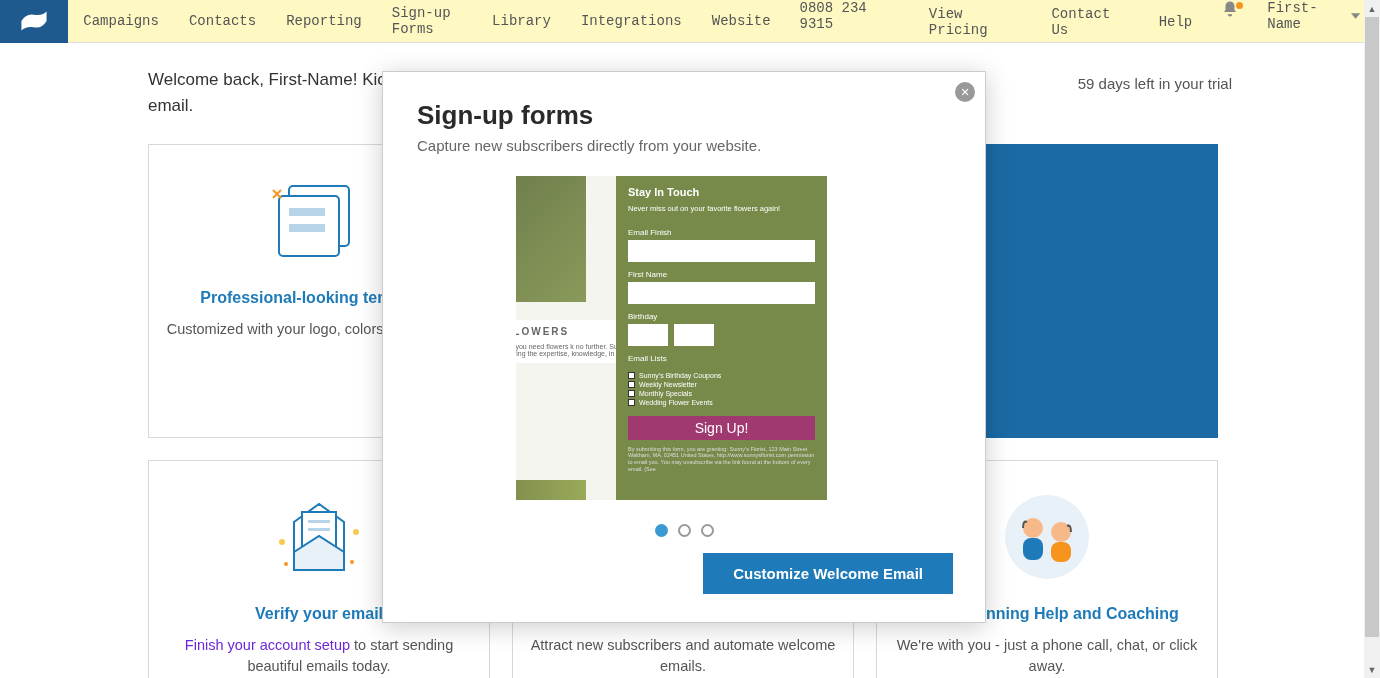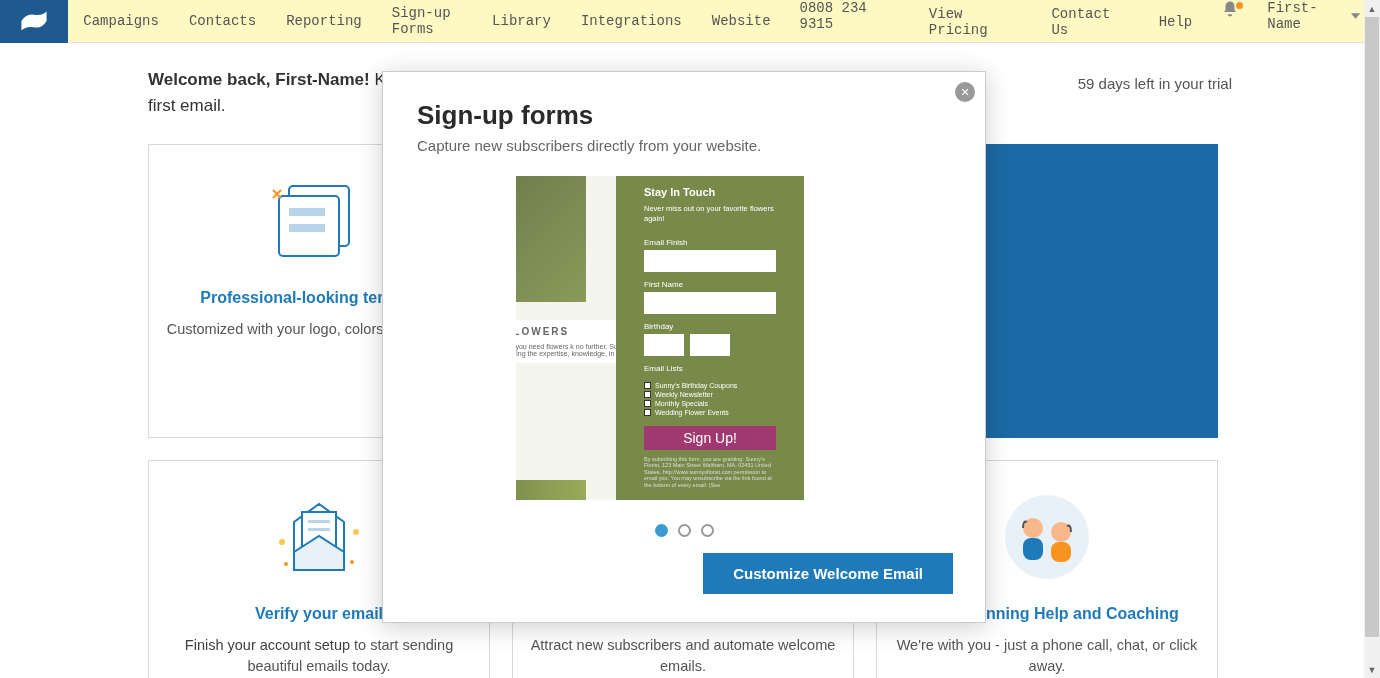--- a/index.html
+++ b/index.html
@@ -18,31 +18,31 @@
     .bell-box svg { width: 18px; height: 18px; }
     .bell-dot { position: absolute; bottom: 14px; right: 10px; width: 7px; height: 7px; background: #f7941e; border-radius: 50%; }
     .user-menu { padding: 0 20px 0 14px; display: flex; align-items: center; gap: 7px; color: #555; font-size: 14px; }
     .user-menu svg { width: 10px; height: 6px; }
     
     
     .main { padding: 24px 148px 0; }
     .welcome-row { display: flex; justify-content: space-between; align-items: flex-start; margin-bottom: 26px; }
     .welcome-text { max-width: 700px; }
     .welcome-text .headline { font-size: 17px; color: #333; line-height: 1.5; }
-    .welcome-text .headline strong { font-weight: 700; }
+    .welcome-text .headline strong { font-weight: 400; }
     .trial { font-size: 15px; color: #555; margin-top: 8px; }
     
     
     .cards { display: flex; gap: 22px; flex-wrap: wrap; }
     .card { width: 342px; height: 294px; border: 1px solid #d8d8d8; background: #fff; display: flex; flex-direction: column; align-items: center; padding: 20px 16px; text-align: center; }
     .card-wide { width: 706px; height: 294px; background: #1b6aa5; display: flex; flex-direction: column; align-items: center; justify-content: center; color: #fff; }
     .card-illustration { height: 100px; display: flex; align-items: center; justify-content: center; margin-bottom: 18px; margin-top: 6px; }
     .card-title { color: #1e7ab8; font-size: 16px; font-weight: 600; margin-bottom: 12px; }
     .card-desc { color: #555; font-size: 14.5px; line-height: 1.45; }
-    .card-desc a { color: #404040; text-decoration: none; }
+    .card-desc a { color: #6d28d9; text-decoration: none; }
     .create-email-text { font-size: 26px; font-weight: 600; margin-top: 18px; }
     
     
     .row2 { display: flex; gap: 22px; margin-top: 22px; }
     .row2 .card { height: 260px; }
     
     
     .overlay { position: absolute; top: 0; left: 0; width: 1380px; height: 678px; background: rgba(0,0,0,0); pointer-events: none; }
     .modal { position: absolute; left: 382px; top: 71px; width: 604px; background: #fff; border: 1px solid #ccc; box-shadow: 0 4px 24px rgba(0,0,0,0.2); pointer-events: auto; }
     .modal-close { position: absolute; top: 10px; right: 10px; width: 20px; height: 20px; border-radius: 50%; background: #999; display: flex; align-items: center; justify-content: center; cursor: pointer; }
@@ -50,21 +50,21 @@
     .modal-header { padding: 28px 34px 10px; }
     .modal-title { font-size: 26px; font-weight: 700; color: #2a2a2a; margin-bottom: 6px; }
     .modal-sub { font-size: 15px; color: #666; }
     .modal-body { padding: 12px 0 18px; display: flex; justify-content: center; }
     .signup-preview { display: flex; width: 336px; height: 324px; }
     .preview-left { width: 100px; background: #f5f5f0; overflow: hidden; position: relative; }
     .preview-left .img-strip { position: absolute; top: 0; left: -40px; width: 110px; height: 126px; background: linear-gradient(135deg, #6b7a4a, #8a9a5a); }
     .preview-left .page-text { position: absolute; top: 144px; left: -40px; width: 180px; font-size: 7px; color: #666; background: #fff; padding: 6px; }
     .preview-left .page-text .big { font-size: 10px; font-weight: 700; letter-spacing: 2px; margin-bottom: 6px; }
     .preview-left .bottom-img { position: absolute; bottom: 0; left: -20px; width: 90px; height: 20px; background: linear-gradient(90deg, #7a8a4a, #9aaa5a); }
-    .preview-form { width: 188px; background: #788a4a; padding: 10px 28px; color: #fff; font-size: 8px; display: flex; flex-direction: column; }
+    .preview-form { width: 211px; background: #788a4a; padding: 10px 12px; color: #fff; font-size: 8px; display: flex; flex-direction: column; }
     .preview-form .f-title { font-size: 11px; font-weight: 600; margin-bottom: 6px; }
     .preview-form .f-desc { font-size: 7.5px; margin-bottom: 10px; line-height: 1.3; }
     .preview-form .f-label { font-size: 8px; margin-bottom: 3px; margin-top: 4px; }
     .preview-form .f-input { background: #fff; height: 22px; width: 100%; margin-bottom: 4px; }
     .preview-form .f-input.half { width: 40px; display: inline-block; }
     .preview-form .f-row { display: flex; gap: 6px; }
     .preview-form .f-lists { margin-top: 6px; }
     .preview-form .f-check { display: flex; align-items: center; gap: 4px; font-size: 7px; margin-bottom: 2px; }
     .preview-form .f-check .cb { width: 7px; height: 7px; background: #fff; border: 1px solid #333; }
     .preview-form .f-btn { background: #a0396f; color: #fff; text-align: center; padding: 4px; font-size: 14px; margin-top: 8px; }

